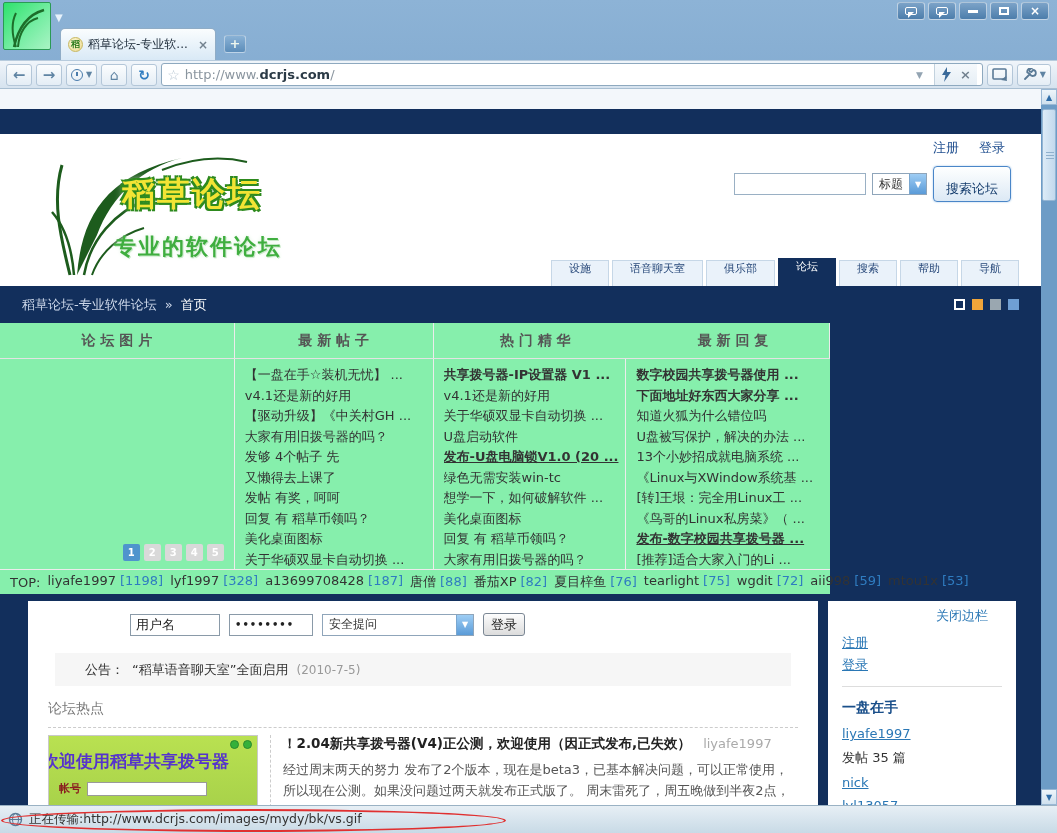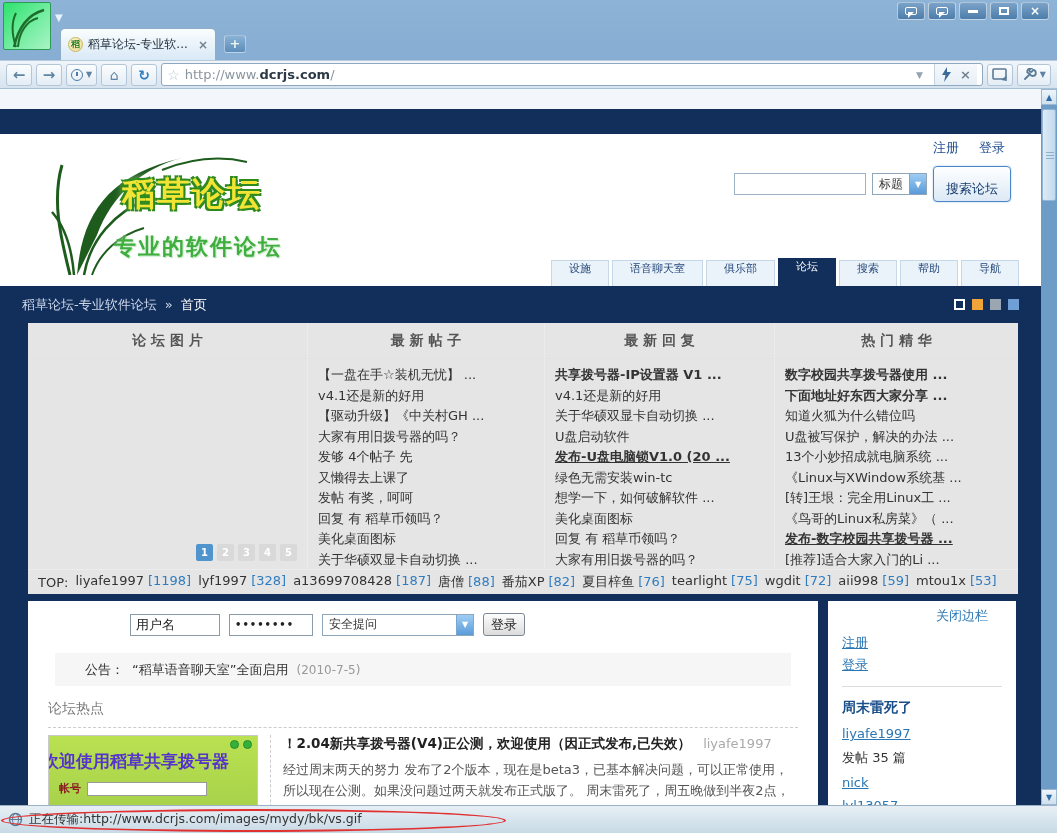--- a/index.html
+++ b/index.html
@@ -100,21 +100,21 @@
   .crumb .site { cursor:pointer; }
   .crumb .cur { color:#fff; cursor:pointer; }
   .stylesq { margin-left:auto; display:flex; gap:7px; }
   .sq { width:11px; height:11px; cursor:pointer; }
   .sq1 { background:#122f5c; border:2px solid #fff; }
   .sq2 { background:#f0a53a; }
   .sq3 { background:#9aa7b0; }
   .sq4 { background:#6f9fd4; }
 
   
-  .board { margin-left:28px; width:990px; background:#e5e5e5; }
+  .board { width:830px; background:#86efac; }
   .b-head { display:flex; height:36px; border-bottom:1px solid #e3e3e3; }
   .b-head .hc { display:flex; align-items:center; justify-content:center; font-size:14px;
     font-weight:bold; color:#555; }
   .b-body { display:flex; height:210px; }
   .c1 { width:280px; border-right:1px solid #ececec; position:relative; }
   .c2 { width:237px; border-right:1px solid #ececec; }
   .c3 { width:230px; border-right:1px solid #ececec; }
   .c4 { width:243px; }
   .plist { list-style:none; padding:6px 4px 0 10px; }
   .plist li { font-size:13px; color:#333; line-height:20.5px; white-space:nowrap; overflow:hidden; cursor:pointer; }
@@ -350,22 +350,22 @@
           <span class="sq sq2"></span>
           <span class="sq sq3"></span>
           <span class="sq sq4"></span>
         </div>
       </div>
 
       <div class="board">
         <div class="b-head">
           <div class="hc c1">论 坛 图 片</div>
           <div class="hc c2">最 新 帖 子</div>
+          <div class="hc c4">热 门 精 华</div>
           <div class="hc c3">最 新 回 复</div>
-          <div class="hc c4">热 门 精 华</div>
         </div>
         <div class="b-body">
           <div class="c1">
             <div class="pager">
               <span class="pg active">1</span>
                 <span class="pg">2</span>
                 <span class="pg">3</span>
                 <span class="pg">4</span>
                 <span class="pg">5</span>
             </div>
@@ -467,21 +467,21 @@
               <div class="hot-body">经过周末两天的努力 发布了2个版本，现在是beta3，已基本解决问题，可以正常使用，所以现在公测。如果没问题过两天就发布正式版了。 周末雷死了，周五晚做到半夜2点，周六晚做到1点。</div>
             </div>
           </div>
         </div>
 
         <div class="sidebar">
           <div class="sb-close">关闭边栏</div>
           <span class="sb-link">注册</span>
           <span class="sb-link" style="margin-top:4px;">登录</span>
           <hr class="sb-hr">
-          <div class="sb-head">周末雷死了</div>
+          <div class="sb-head">一盘在手</div>
           <span class="sb-link">liyafe1997</span>
           <div class="sb-plain">发帖 35 篇</div>
           <div class="sb-inline">
             <span>nick</span>
             <span>lyl13057</span>
           </div>
           <hr class="sb-hr">
 
         </div>
       </div>

